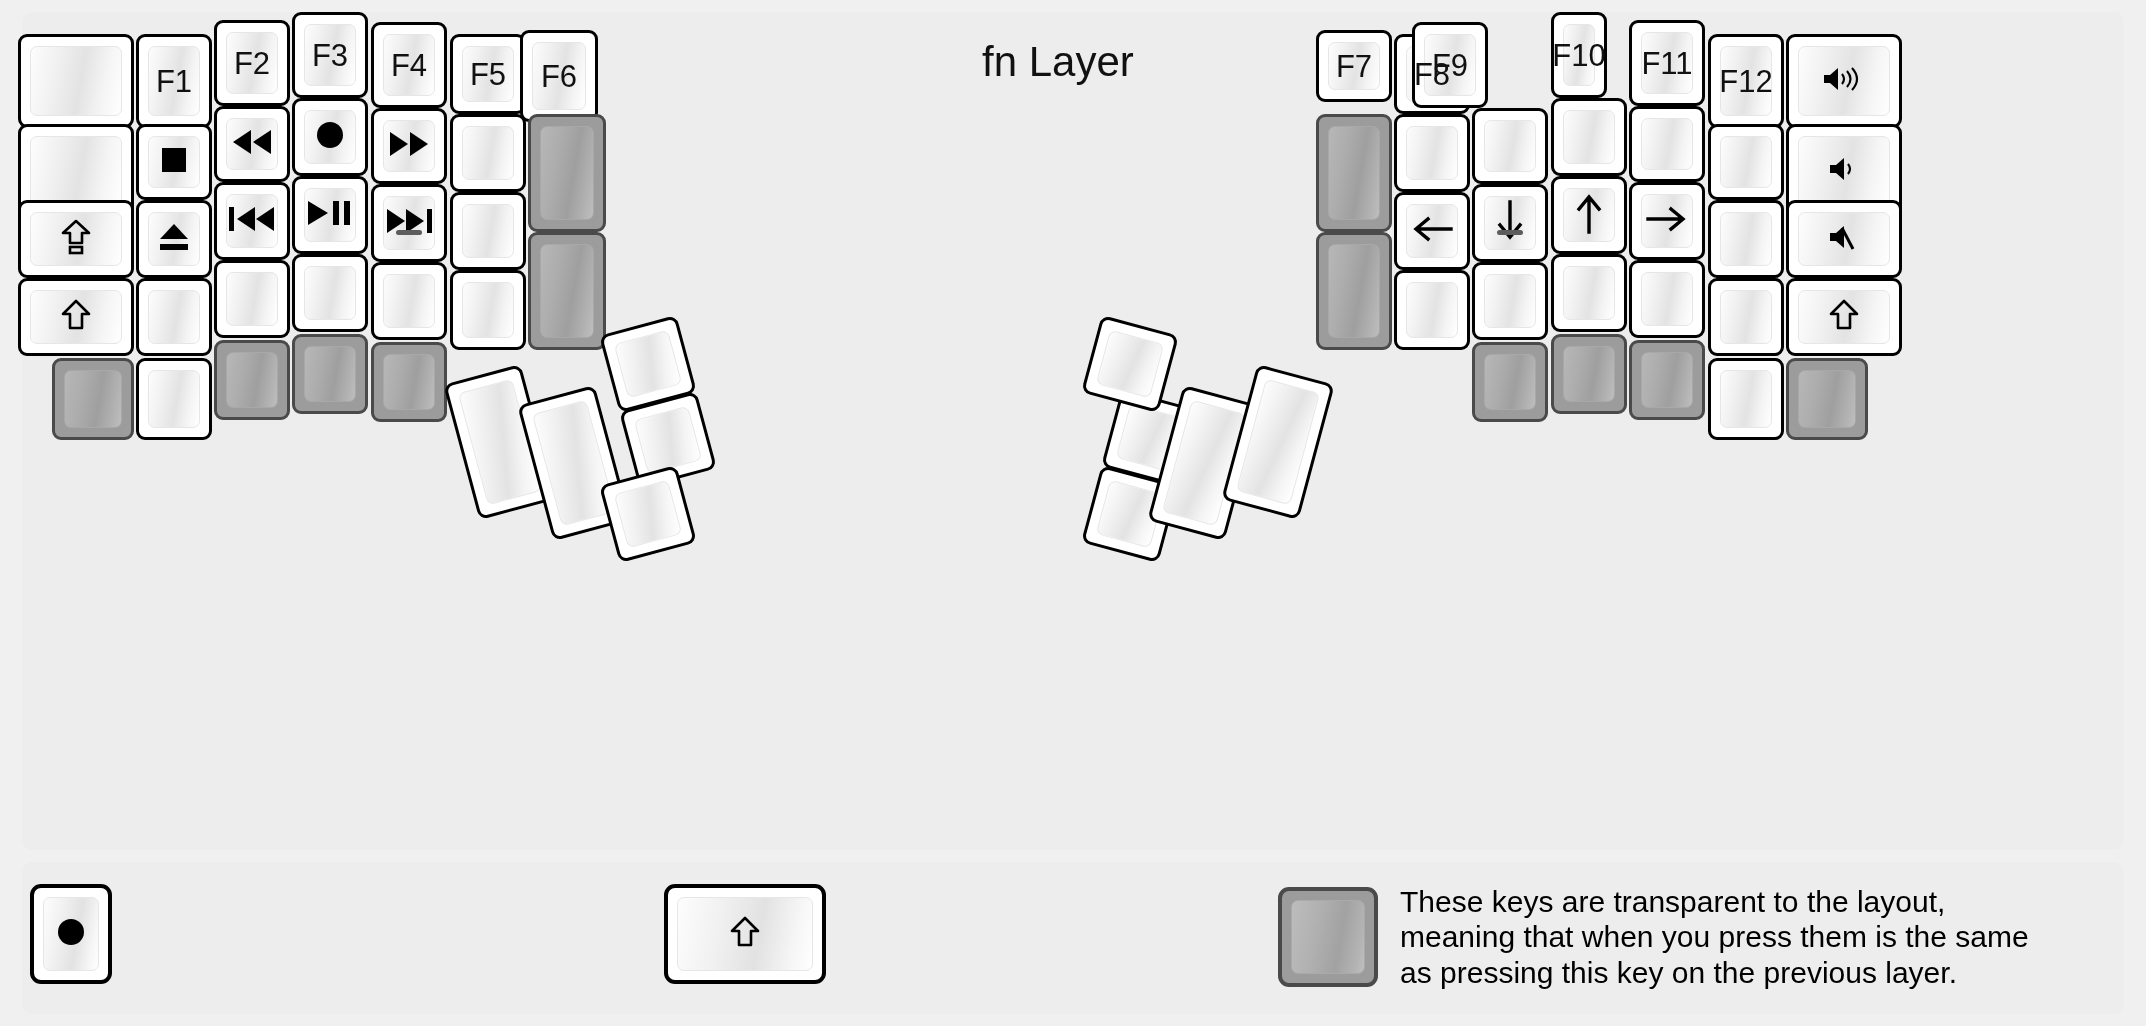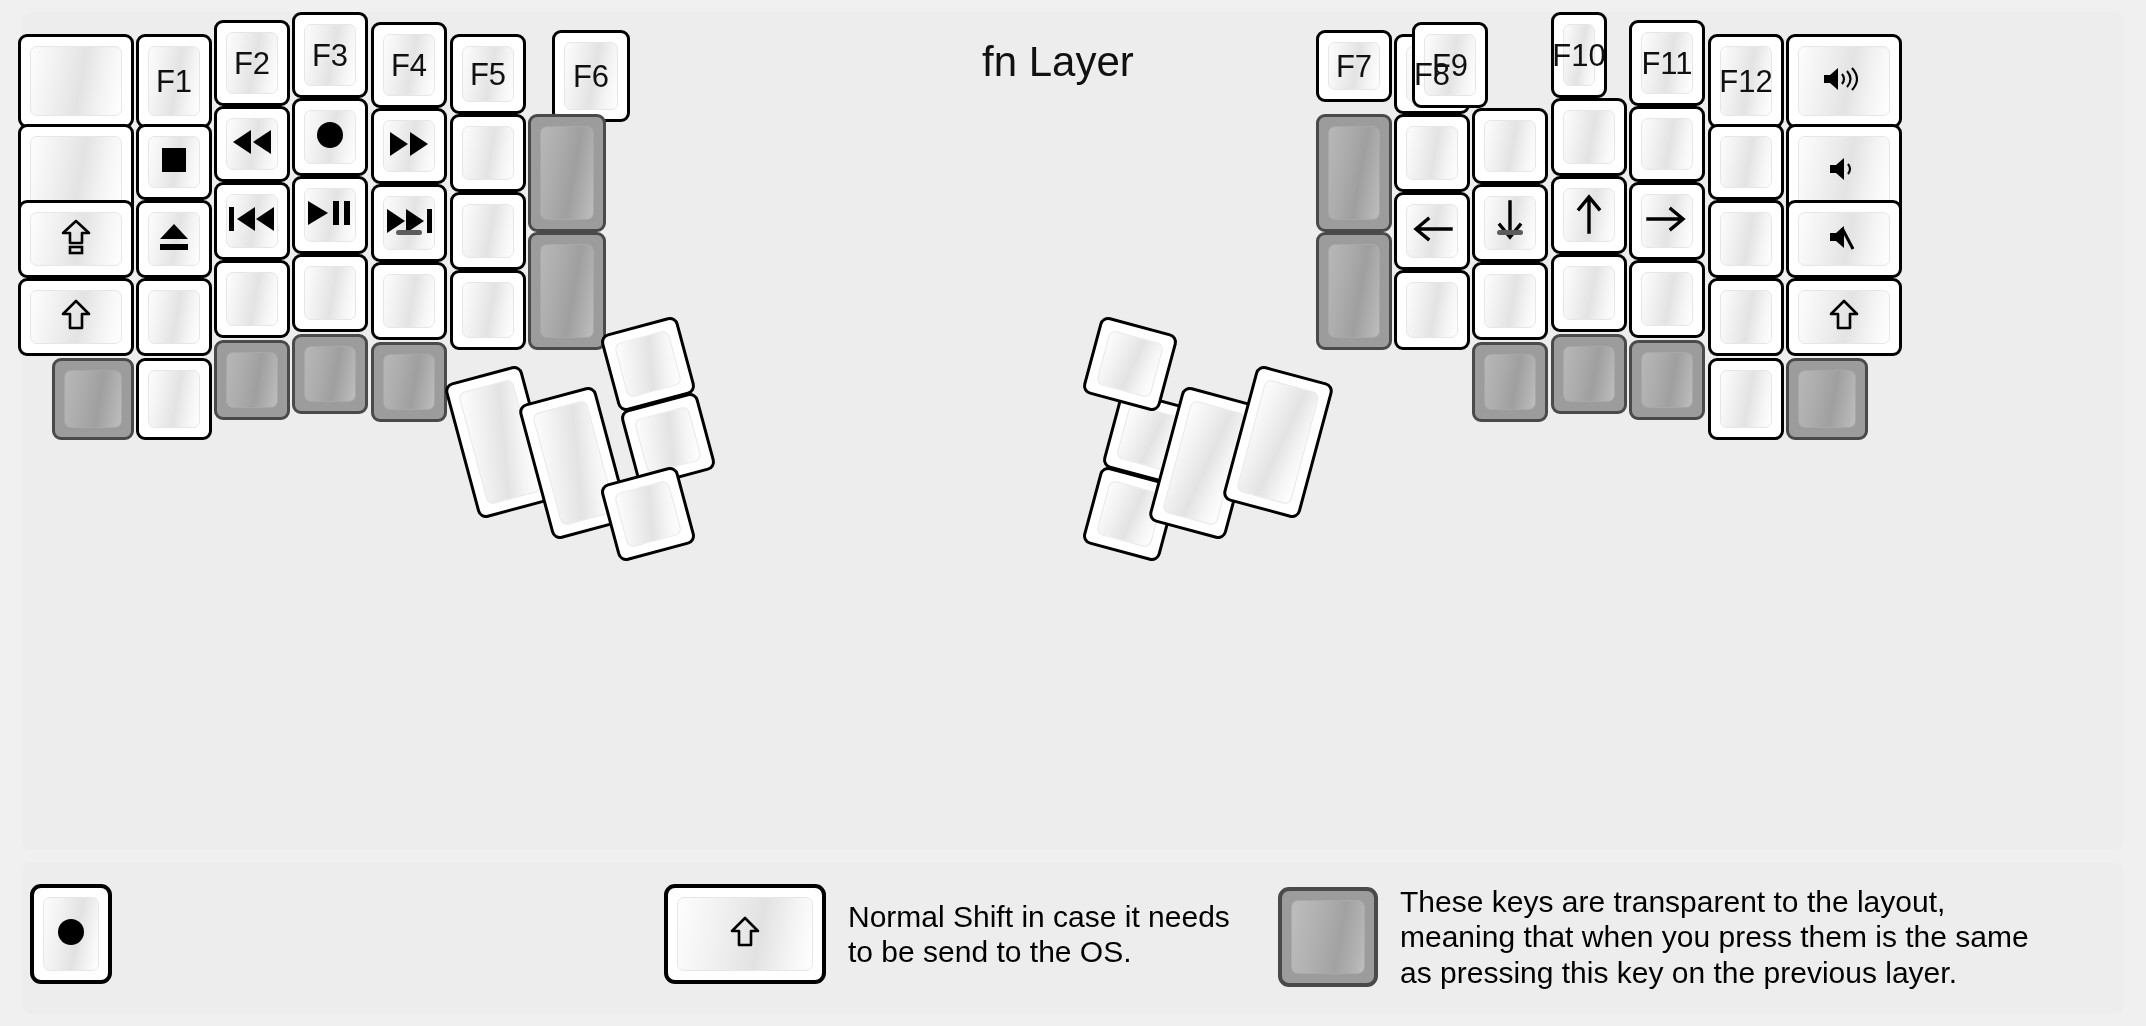--- a/index.html
+++ b/index.html
@@ -225,21 +225,21 @@
       </div>
       <div class="key" style="left: 450px; top: 114px; width: 76px; height: 78px;">
         <div class="inner"></div>
       </div>
       <div class="key" style="left: 450px; top: 192px; width: 76px; height: 78px;">
         <div class="inner"></div>
       </div>
       <div class="key" style="left: 450px; top: 270px; width: 76px; height: 80px;">
         <div class="inner"></div>
       </div>
-      <div class="key" style="left: 552px; top: 30px; width: 78px; height: 92px;">
+      <div class="key" style="left: 520px; top: 30px; width: 78px; height: 92px;">
         <div class="inner"></div>
         <div class="lbl">F6</div>
       </div>
       <div class="key trans" style="left: 528px; top: 114px; width: 78px; height: 118px;">
         <div class="inner"></div>
       </div>
       <div class="key trans" style="left: 528px; top: 232px; width: 78px; height: 118px;">
         <div class="inner"></div>
       </div>
       <div class="key" style="left: 460px; top: 372px; width: 80px; height: 140px; transform: rotate(-15deg);">
@@ -418,22 +418,20 @@
         </div>
       </div>
       <div class="legend-item" style="left: 664px; top: 884px;">
         <div class="legend-key" style="width: 162px; height: 100px;">
           <div class="inner">
             <span><svg width="30" height="32" viewBox="0 0 30 32">
                 <path d="M15 2 L28 15 L21 15 L21 29 L9 29 L9 15 L2 15 Z" fill="none" stroke="#000" stroke-width="2.6" stroke-linejoin="round"></path>
               </svg></span>
           </div>
         </div>
-        <div class="legend-text">Normal Shift in case it needs
-to be send to the OS.</div>
       </div>
       <div class="legend-item" style="left: 1278px; top: 884px;">
         <div class="legend-key trans" style="width: 100px; height: 100px;">
           <div class="inner"></div>
         </div>
         <div class="legend-text">These keys are transparent to the layout,
 meaning that when you press them is the same
 as pressing this key on the previous layer.</div>
       </div>
     </div>

